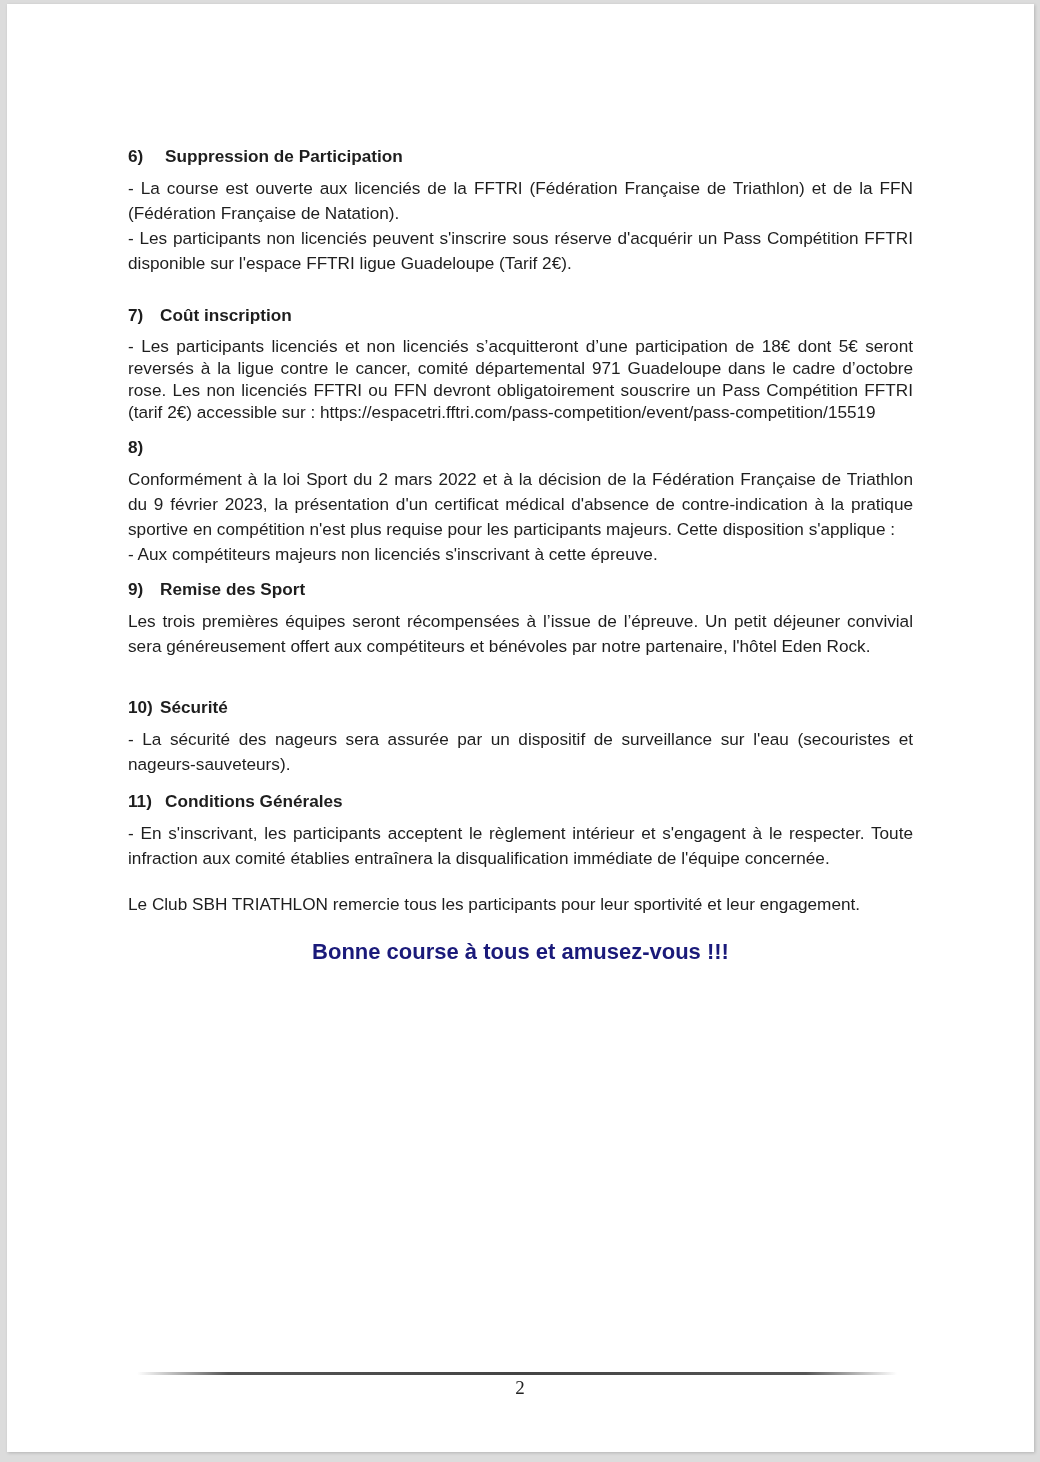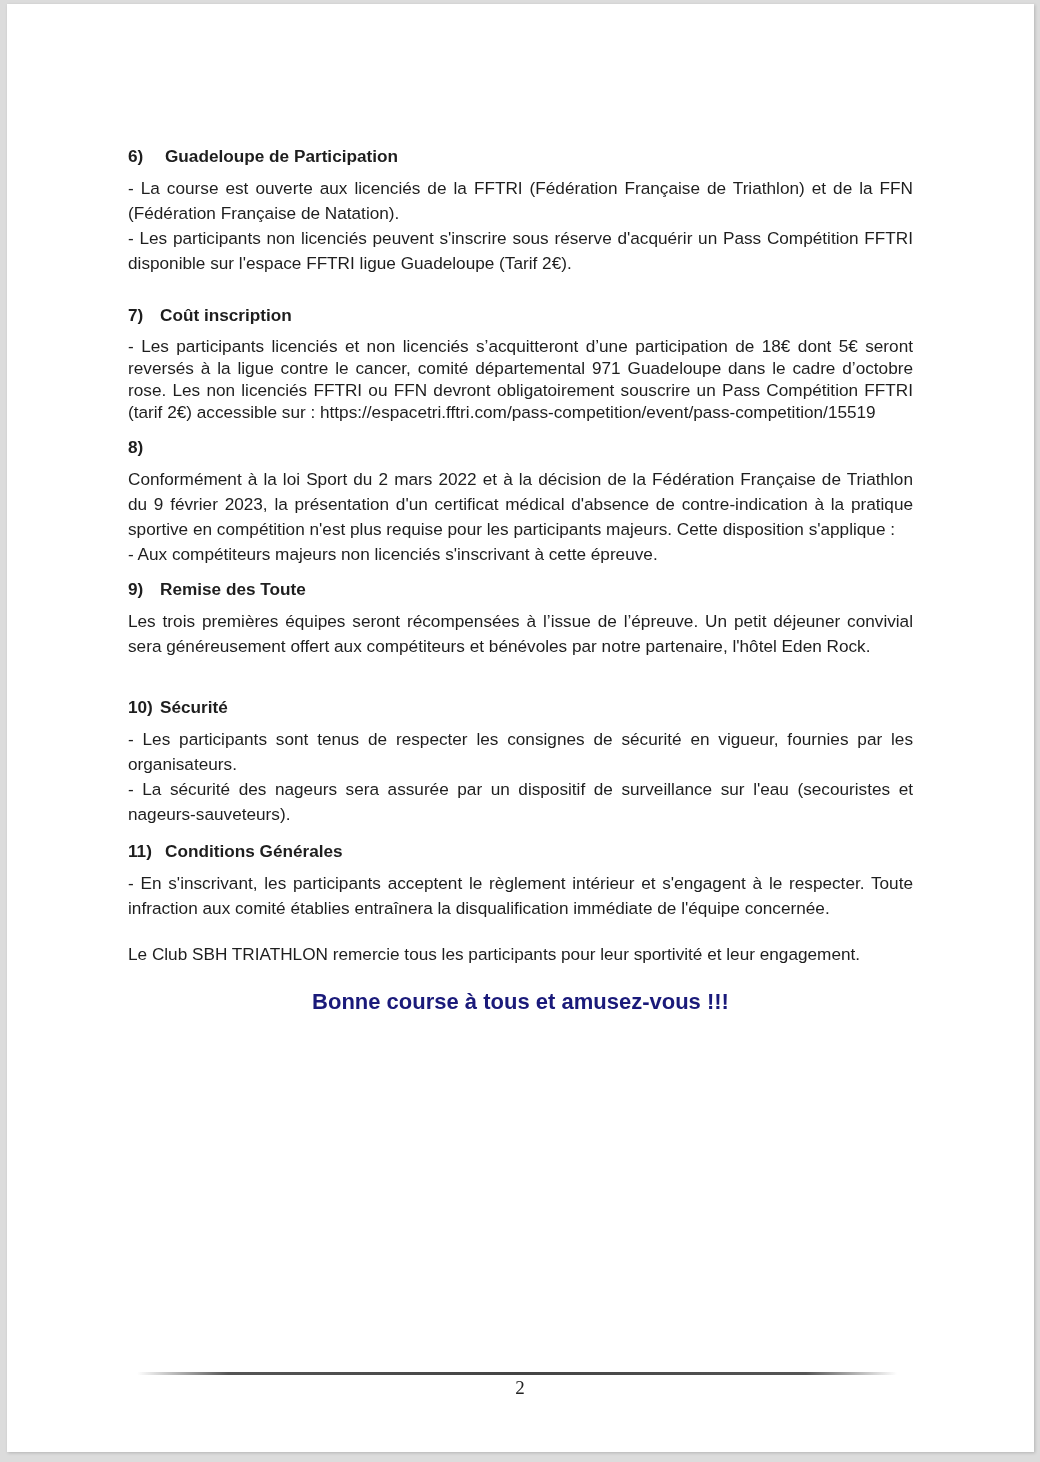--- a/index.html
+++ b/index.html
@@ -80,21 +80,21 @@
   </style>
 </head>
 <body>
 
 <div class="page">
   <div class="content">
 
     <div class="section" style="margin-bottom:27px;">
       <div class="heading">
         <span class="num">6)</span>
-        <span>Guadeloupe de Participation</span>
+        <span>Suppression de Participation</span>
       </div>
       <p class="para">- La course est ouverte aux licenciés de la FFTRI (Fédération Française de Triathlon) et de la FFN (Fédération Française de Natation).</p>
       <p class="para">- Les participants non licenciés peuvent s'inscrire sous réserve d'acquérir un Pass Compétition FFTRI disponible sur l'espace FFTRI ligue Guadeloupe (Tarif 2€).</p>
     </div>
 
     <div class="section" style="margin-bottom:12px;">
       <div class="heading">
         <span class="num" style="width:32px;">7)</span>
         <span>Coût inscription</span>
       </div>
@@ -105,31 +105,30 @@
       <div class="heading">
         <span class="num" style="width:32px;">8)</span>
       </div>
       <p class="para">Conformément à la loi Sport du 2 mars 2022 et à la décision de la Fédération Française de Triathlon du 9 février 2023, la présentation d'un certificat médical d'absence de contre-indication à la pratique sportive en compétition n'est plus requise pour les participants majeurs. Cette disposition s'applique :</p>
       <p class="para">- Aux compétiteurs majeurs non licenciés s'inscrivant à cette épreuve.</p>
     </div>
 
     <div class="section" style="margin-bottom:36px;">
       <div class="heading">
         <span class="num" style="width:32px;">9)</span>
-        <span>Remise des Toute</span>
+        <span>Remise des Sport</span>
       </div>
       <p class="para">Les trois premières équipes seront récompensées à l’issue de l’épreuve. Un petit déjeuner convivial sera généreusement offert aux compétiteurs et bénévoles par notre partenaire, l'hôtel Eden Rock.</p>
     </div>
 
     <div class="section" style="margin-bottom:12px;">
       <div class="heading">
         <span class="num" style="width:32px;">10)</span>
         <span>Sécurité</span>
       </div>
-      <p class="para">- Les participants sont tenus de respecter les consignes de sécurité en vigueur, fournies par les organisateurs.</p>
       <p class="para">- La sécurité des nageurs sera assurée par un dispositif de surveillance sur l'eau (secouristes et nageurs-sauveteurs).</p>
     </div>
 
     <div class="section" style="margin-bottom:22px;">
       <div class="heading">
         <span class="num">11)</span>
         <span>Conditions Générales</span>
       </div>
       <p class="para">- En s'inscrivant, les participants acceptent le règlement intérieur et s'engagent à le respecter. Toute infraction aux comité établies entraînera la disqualification immédiate de l'équipe concernée.</p>
     </div>

